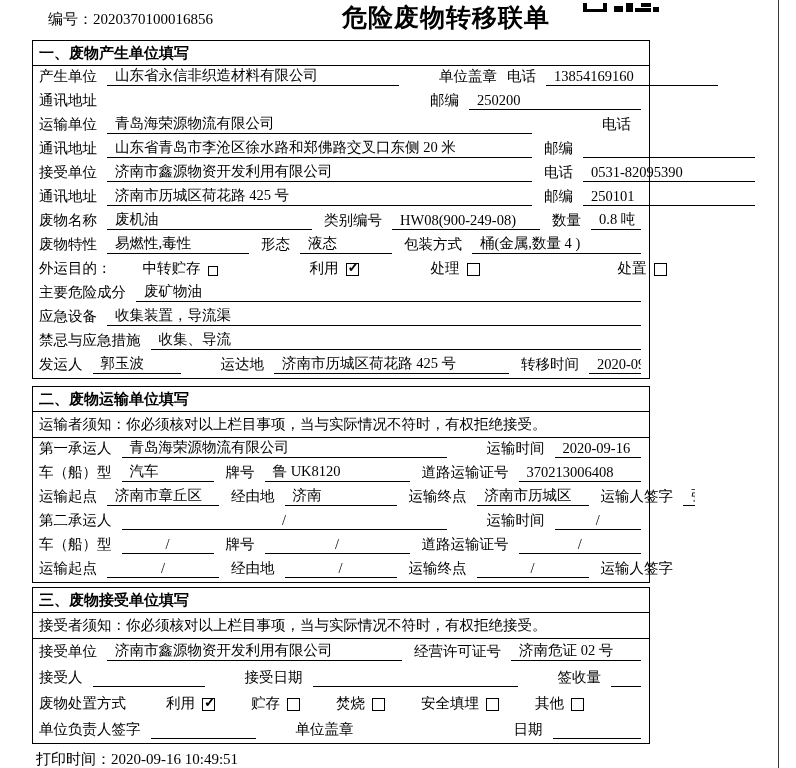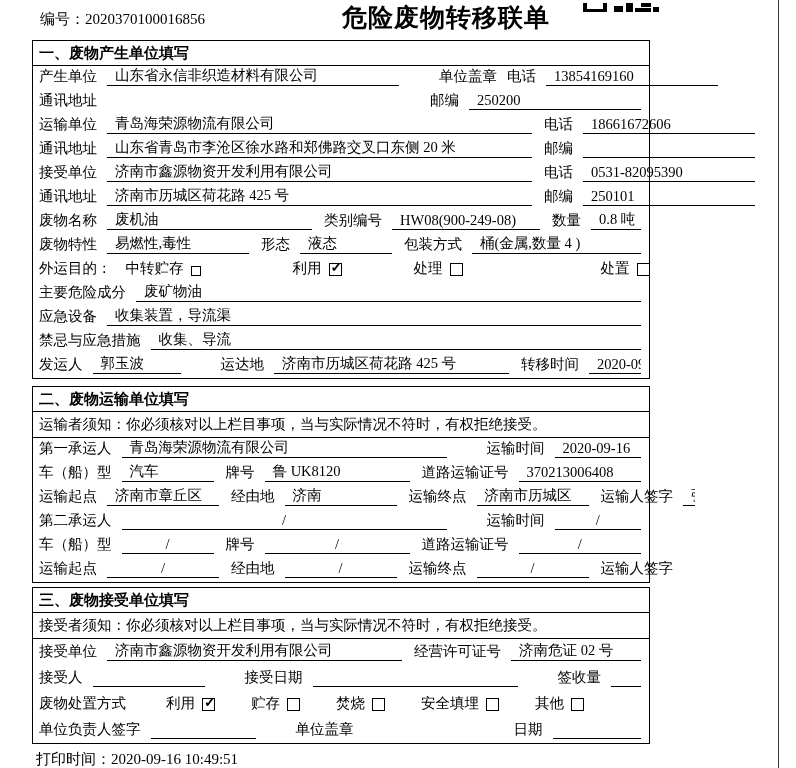--- a/index.html
+++ b/index.html
@@ -4,21 +4,21 @@
 <style>
   * { margin:0; padding:0; box-sizing:border-box; }
   html,body { background:#fff; }
   .page{
     position:relative; width:796px; height:768px; background:#fff; overflow:hidden;
     font-family:"Liberation Serif","DejaVu Serif",serif; color:#000; font-size:14.5px;
   }
   .page-edge{ position:absolute; left:778px; top:0; width:1px; height:768px; background:#3a3a3a; }
   .qr{ position:absolute; left:583px; top:0; width:80px; height:10px; }
   .topbar{ position:relative; height:38px; }
-  .serial{ position:absolute; left:40px; top:10px; font-size:15px; white-space:nowrap; }
+  .serial{ position:absolute; left:48px; top:10px; font-size:15px; white-space:nowrap; }
   .title{ position:absolute; left:0; right:0; top:1px; text-align:center; transform:translateX(48px);
           font-family:"Liberation Sans","DejaVu Sans",sans-serif; font-weight:bold; font-size:25px; letter-spacing:1px; }
   .box{ margin-left:32px; width:618px; border:1.5px solid #000; background:#fff; }
   .b1{ margin-top:2px; }
   .b2{ margin-top:7px; }
   .b3{ margin-top:4px; }
   .sec-header{ height:25px; border-bottom:1px solid #000; padding:3px 0 0 6px;
           font-family:"Liberation Sans","DejaVu Sans",sans-serif; font-weight:bold; font-size:15px; }
   .notice{ height:26px; border-bottom:1px solid #000; display:flex; align-items:center; padding-left:6px; }
   .row{ display:flex; align-items:flex-end; padding:0 8px 4px 6px; }
@@ -31,21 +31,21 @@
   .w88{width:88px} .w92{width:92px} .w105{width:105px} .w112{width:112px} .w142{width:142px}
   .w145{width:145px} .w148{width:148px} .w172{width:172px; margin-right:0} .w205{width:205px}
   .w235{width:235px} .w292{width:292px} .w295{width:295px} .w325{width:325px} .w425{width:425px}
   .mla{ margin-left:auto; }
   .opt{ display:flex; align-items:flex-end; flex:0 0 auto; }
   .cb{ width:13px; height:13px; border:1px solid #000; margin-left:7px; margin-bottom:2px;
        position:relative; flex:0 0 auto; }
   .cb-sm{ width:10px; height:10px; margin-bottom:2px; }
   .cb.checked::after{ content:"\2713"; position:absolute; top:-5px; left:1px; font-size:14px; font-weight:bold; }
   .footer{ margin:6px 0 0 36px; font-size:15px; white-space:nowrap; }
-  .gap8{margin-left:4px} .gap92{margin-left:92px} .gap72{margin-left:72px} .gap138{margin-left:138px}
+  .gap8{margin-left:21px} .gap92{margin-left:92px} .gap72{margin-left:72px} .gap138{margin-left:138px}
   .gap30{margin-left:30px} .gap36{margin-left:36px} .gap150{margin-left:150px} .gap28{margin-left:28px}
 </style>
 </head>
 <body>
 
 <div class="page">
   <div class="page-edge"></div>
 
   <div class="qr">
     <svg width="80" height="10" viewBox="0 0 80 10" xmlns="http://www.w3.org/2000/svg">
@@ -77,21 +77,20 @@
     </div>
     <div class="row">
       <span class="lbl">通讯地址</span>
       <span class="lbl mla">邮编</span>
       <span class="u w172">250200</span>
     </div>
     <div class="row">
       <span class="lbl">运输单位</span>
       <span class="u w425">青岛海荣源物流有限公司</span>
       <span class="lbl mla">电话</span>
-      <span class="u w172">18661672606</span>
     </div>
     <div class="row">
       <span class="lbl">通讯地址</span>
       <span class="u w425">山东省青岛市李沧区徐水路和郑佛路交叉口东侧 20 米</span>
       <span class="lbl mla">邮编</span>
       <span class="u w172"></span>
     </div>
     <div class="row">
       <span class="lbl">接受单位</span>
       <span class="u w425">济南市鑫源物资开发利用有限公司</span>

